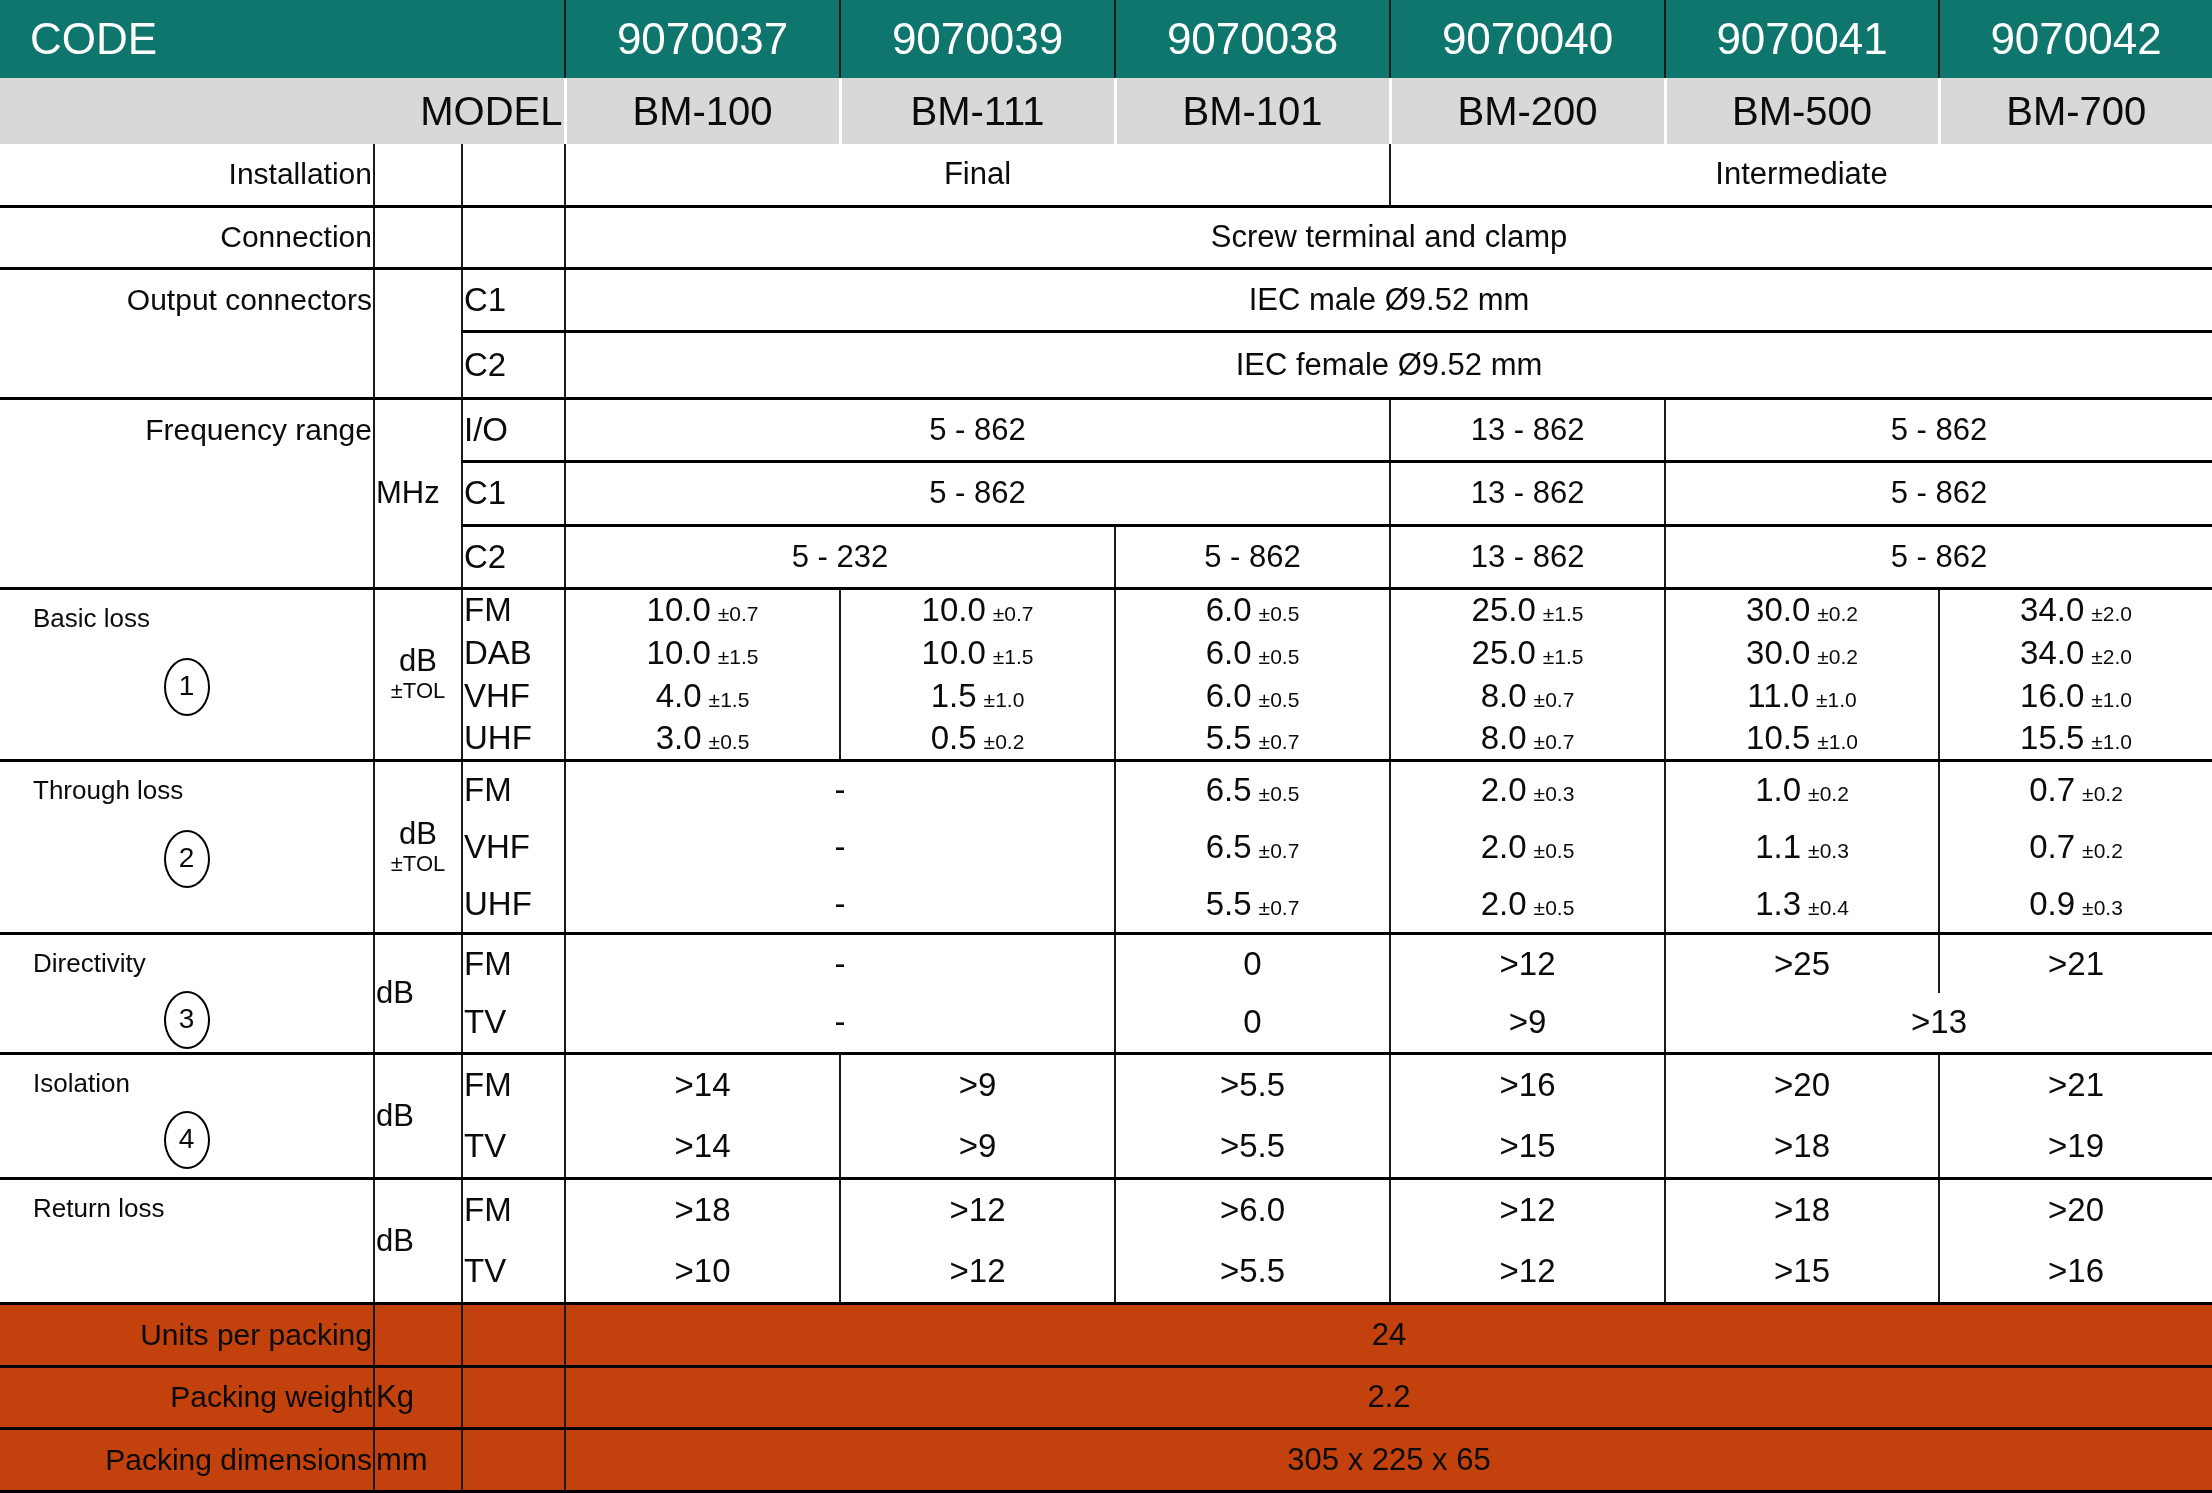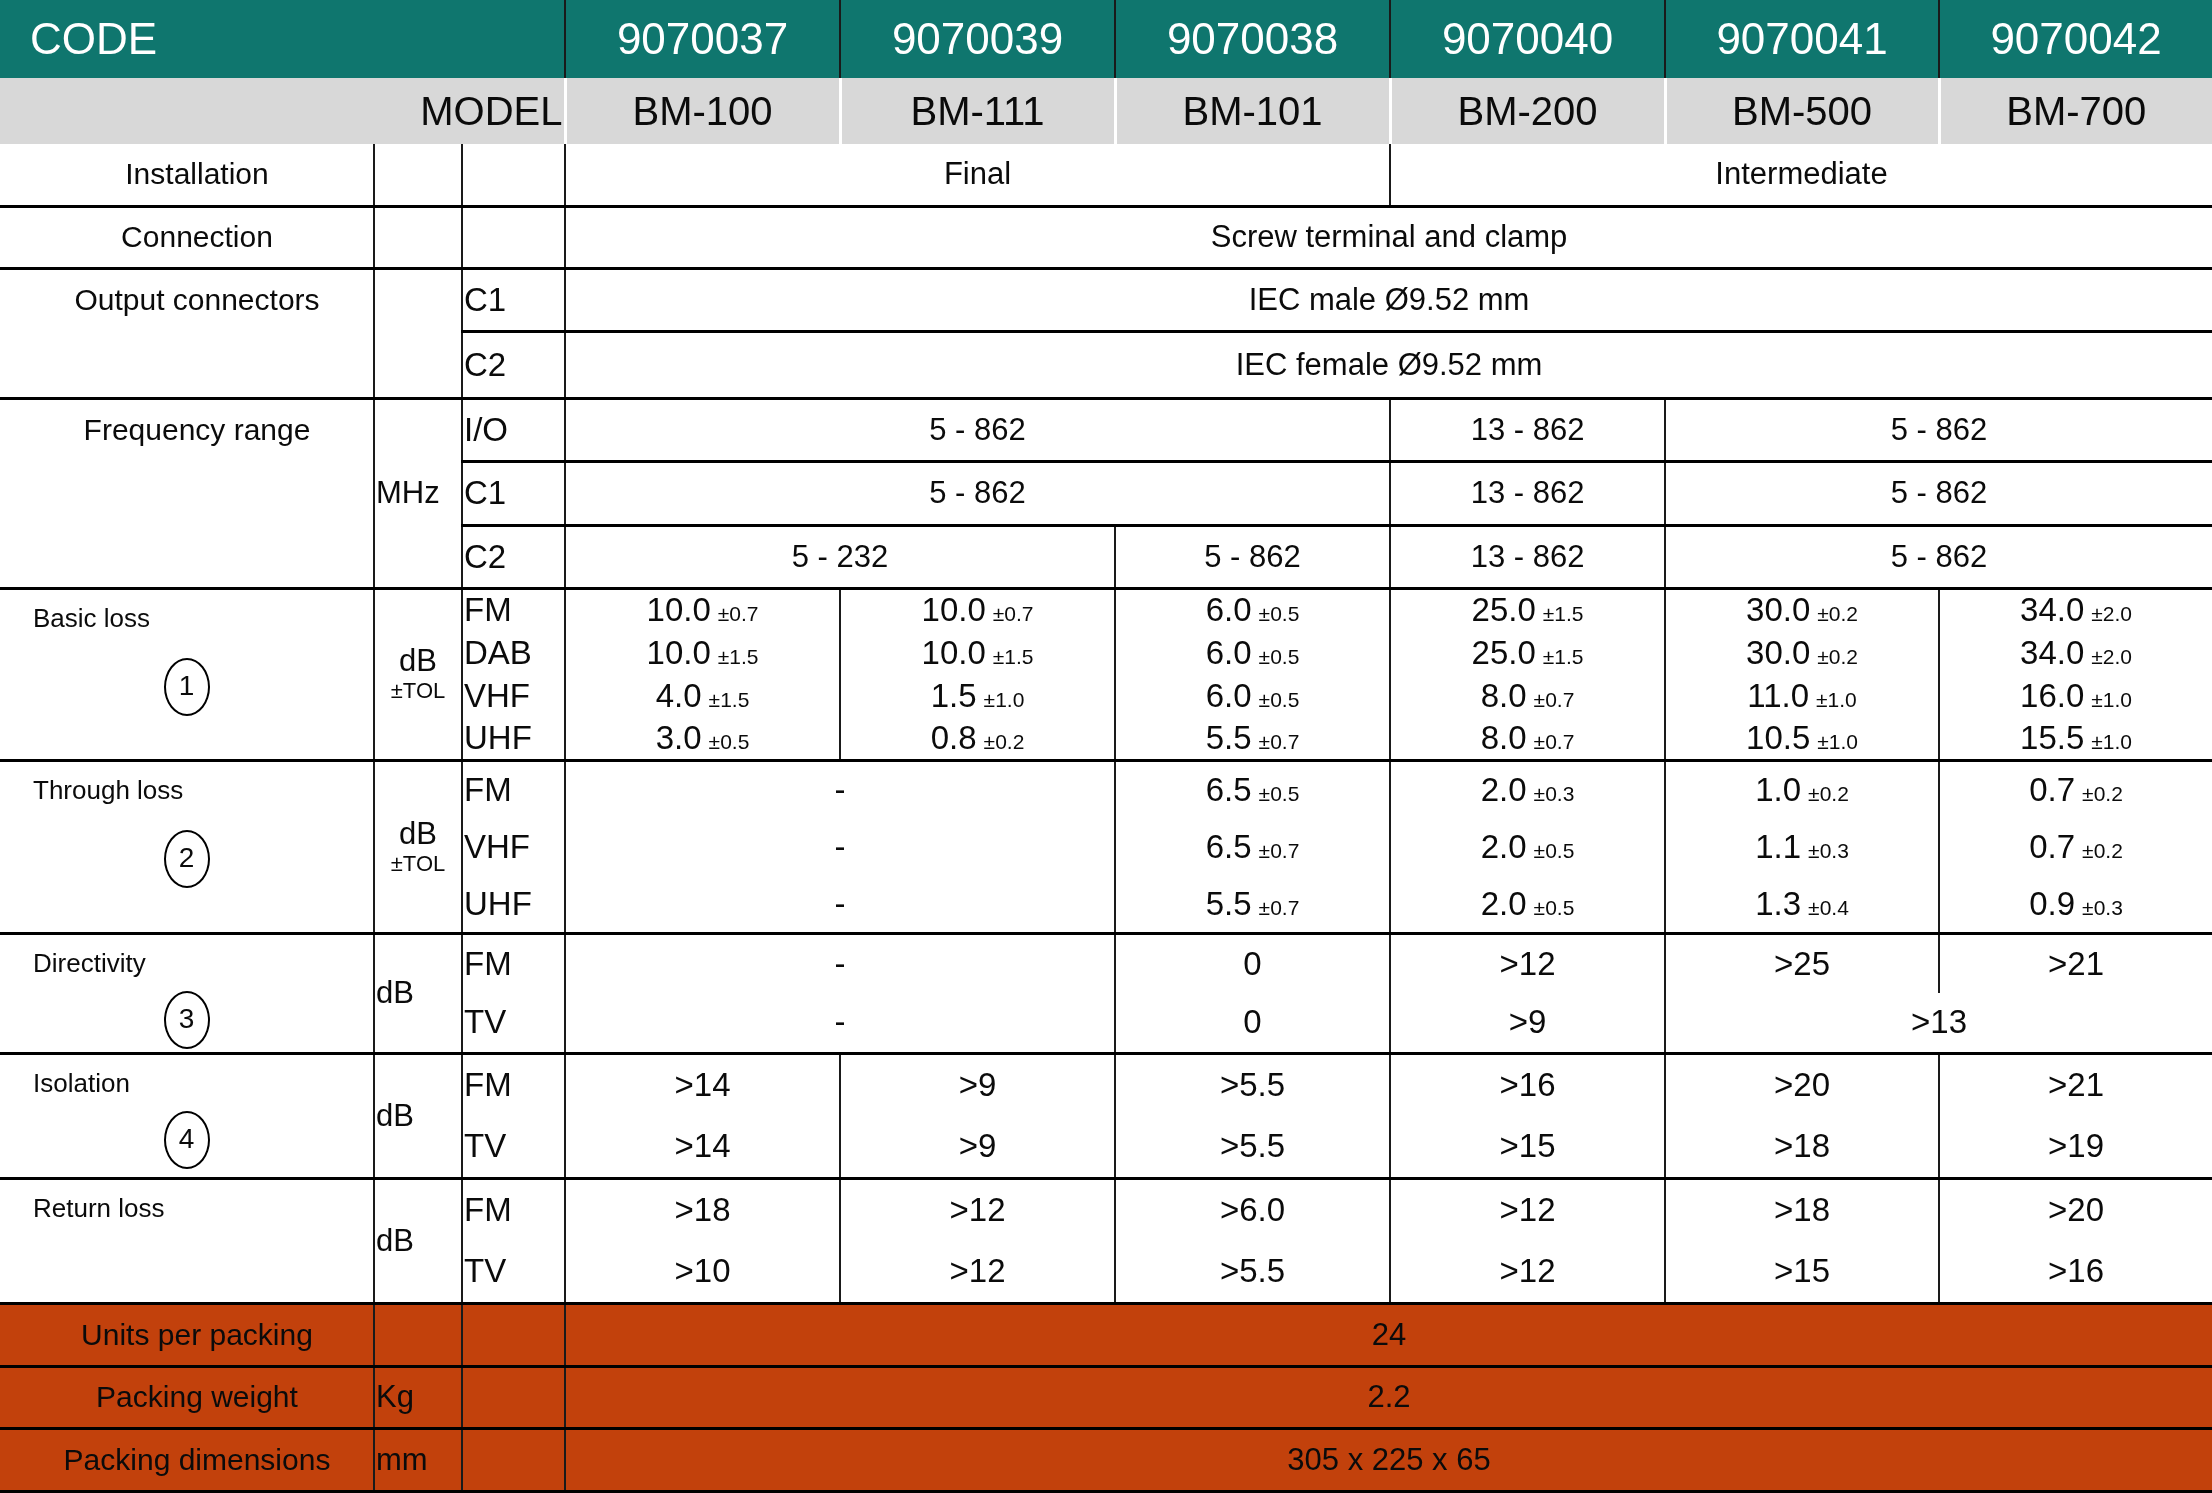--- a/index.html
+++ b/index.html
@@ -14,21 +14,21 @@
   tr.code{background:#0f766e;color:#fff;}
   tr.code td{font-size:44px;}
   tr.code td.first{padding-left:30px;text-align:left;}
   tr.code td.num{text-align:center;}
   tr.model{background:#d8d8d8;}
   tr.model td{font-size:40px;border-right:3px solid #fff;}
   tr.model td:last-child{border-right:none;}
   tr.model td.first{padding-left:40px;text-align:right;}
   tr.model td.num{text-align:center;}
   
-  .rowlabel{font-size:30px;text-align:center;padding-left:22px;}
+  .rowlabel{font-size:30px;text-align:right;padding-left:22px;}
   .sub{font-size:33px;text-align:left;}
   .unit{font-size:31px;text-align:left;}
   .val{font-size:31px;text-align:center;}
   .data{font-size:33px;text-align:center;}
   .tol{font-size:21px;margin-left:7px;}
   td.top{vertical-align:top;}
   td.top .lbl{padding-top:12px;}
   
   .secwrap{display:flex;flex-direction:column;align-items:stretch;}
   .secwrap .lbl{font-size:26px;padding:12px 0 0 32px;}
@@ -166,21 +166,21 @@
     <td class="data vr"><span>4.0</span><span class="tol">±1.5</span></td>
     <td class="data vr"><span>1.5</span><span class="tol">±1.0</span></td>
     <td class="data vr"><span>6.0</span><span class="tol">±0.5</span></td>
     <td class="data vr"><span>8.0</span><span class="tol">±0.7</span></td>
     <td class="data vr"><span>11.0</span><span class="tol">±1.0</span></td>
     <td class="data"><span>16.0</span><span class="tol">±1.0</span></td>
   </tr>
   <tr style="height:43px">
     <td class="sub vr">UHF</td>
     <td class="data vr"><span>3.0</span><span class="tol">±0.5</span></td>
-    <td class="data vr"><span>0.8</span><span class="tol">±0.2</span></td>
+    <td class="data vr"><span>0.5</span><span class="tol">±0.2</span></td>
     <td class="data vr"><span>5.5</span><span class="tol">±0.7</span></td>
     <td class="data vr"><span>8.0</span><span class="tol">±0.7</span></td>
     <td class="data vr"><span>10.5</span><span class="tol">±1.0</span></td>
     <td class="data"><span>15.5</span><span class="tol">±1.0</span></td>
   </tr>
 
   <tr class="thick" style="height:58px">
     <td rowspan="3" class="vr top">
       <div class="secwrap">
         <div class="lbl">Through loss</div>

